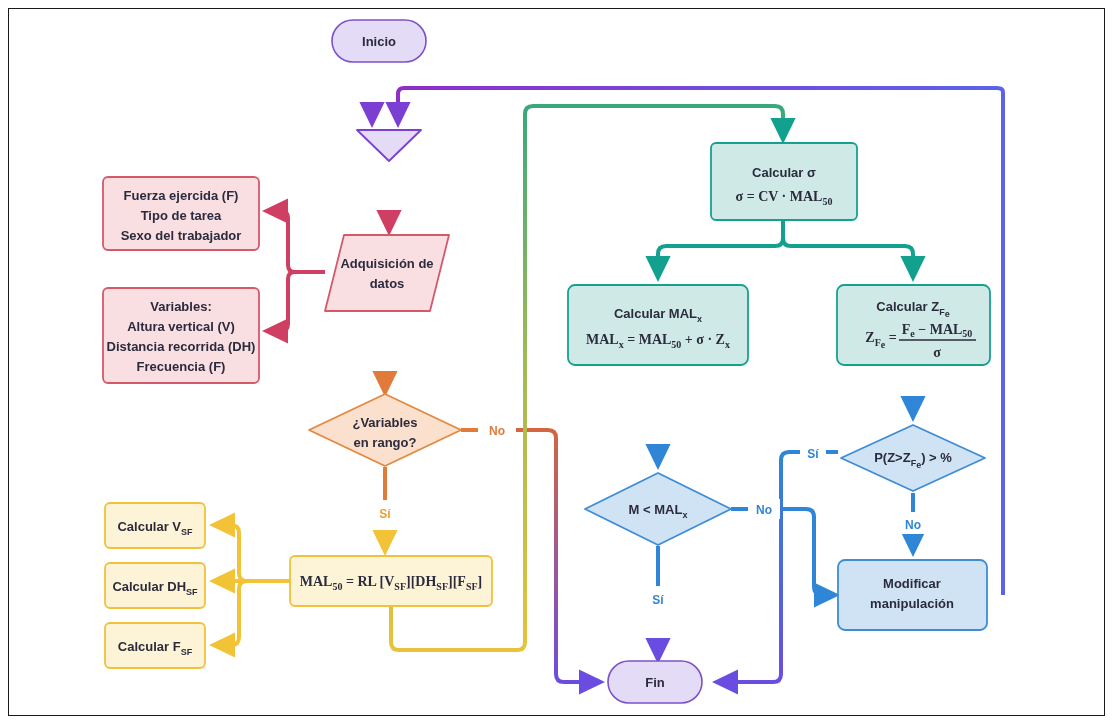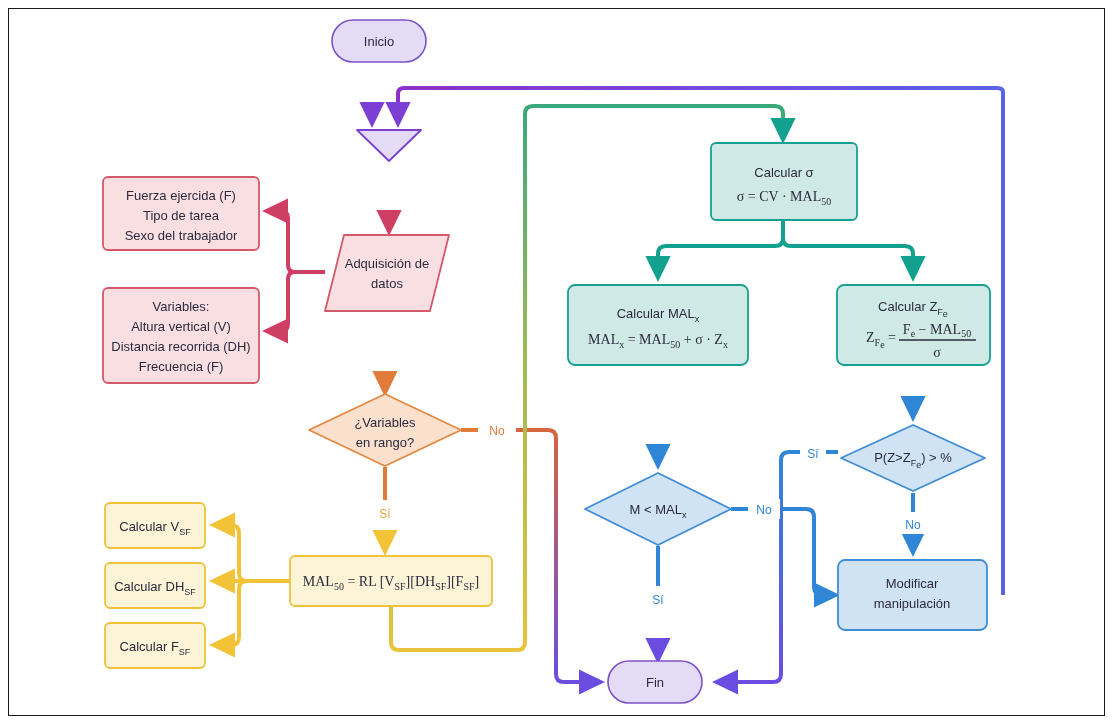--- a/index.html
+++ b/index.html
@@ -1,17 +1,17 @@
 <!DOCTYPE html>
 <html><head>
 <meta charset="utf-8">
 <style>
   html,body{margin:0;padding:0;background:#ffffff;}
   body{font-family:"Liberation Sans", sans-serif;}
-  #page{position:relative;width:1115px;height:726px;background:#ffffff;overflow:hidden;}
+  #page{position:relative;width:1115px;height:726px;background:#ffffff;overflow:hidden;font-weight:bold;}
   #frame{position:absolute;left:8px;top:8px;width:1097px;height:708px;border:1.5px solid #1a1a1a;box-sizing:border-box;}
   svg#fc{position:absolute;left:0;top:0;width:1115px;height:726px;}
   .nodetext{font-family:"Liberation Sans", sans-serif;font-size:13px;fill:#2b2b3d;}
   .mathtext{font-family:"Liberation Serif", serif;font-size:14px;fill:#2b2b3d;}
   .edgelabel{font-family:"Liberation Sans", sans-serif;font-size:12px;}
   .sub{font-size:9px;}
   .subm{font-size:10px;}
 </style>
 </head>
 <body>

